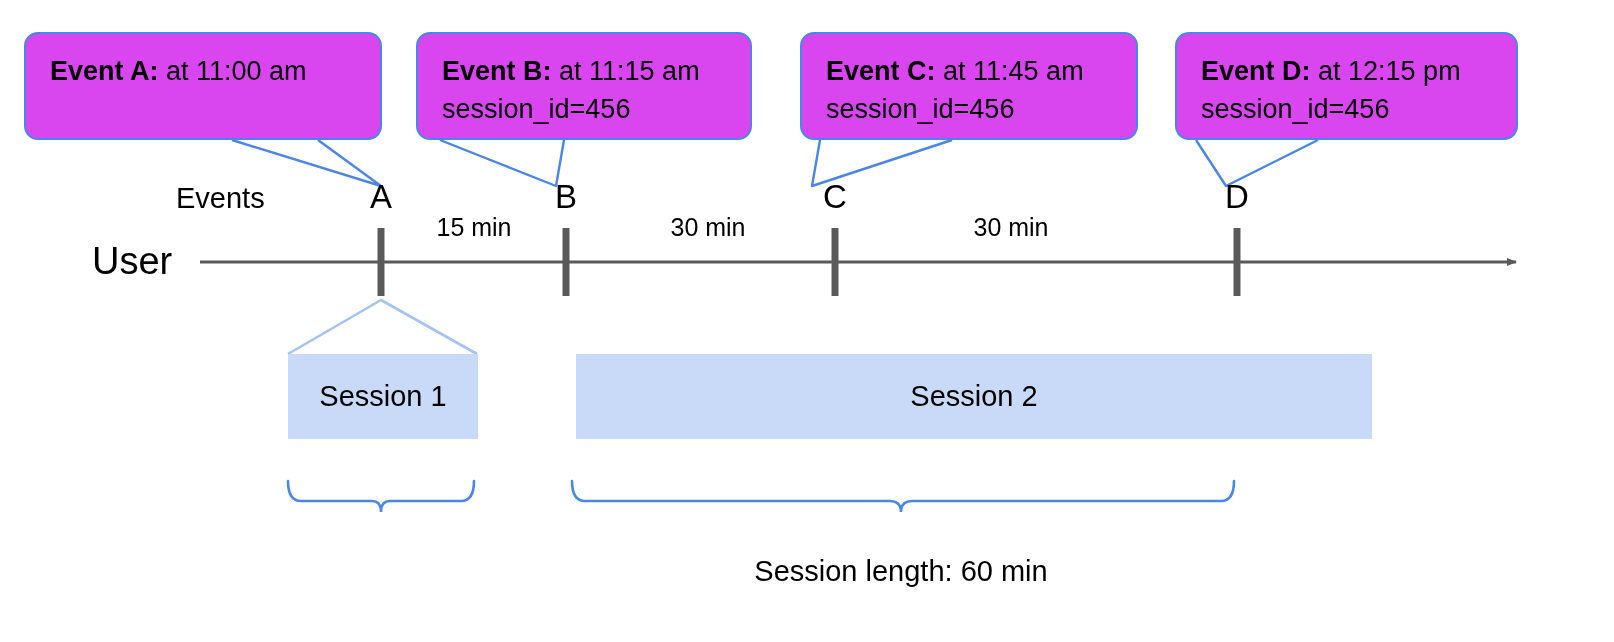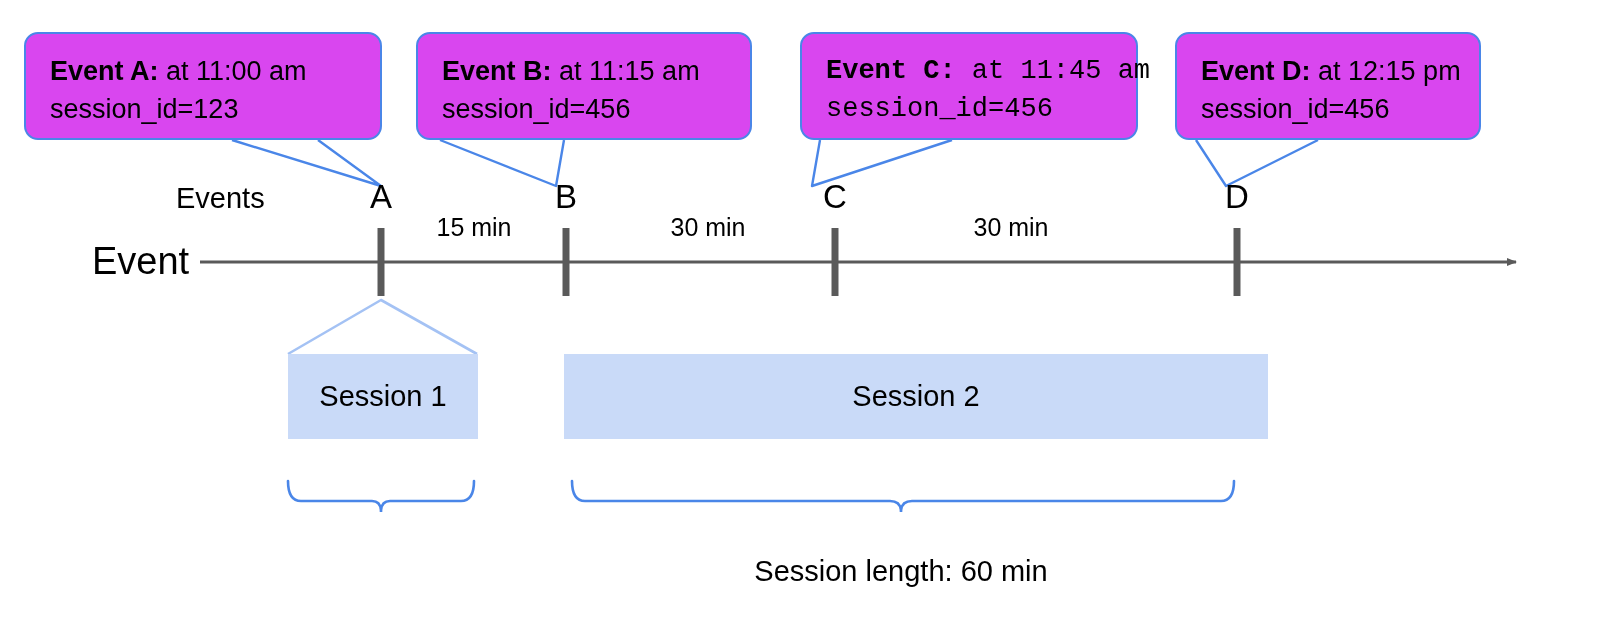--- a/index.html
+++ b/index.html
@@ -127,53 +127,52 @@
 
     <path d="M 288 354 L 381 300 L 477 354" fill="none" stroke="#a4c2f4" stroke-width="2.6" stroke-linejoin="round"></path>
 
     <path d="M 288 481 Q 288 501 301 501 L 372 501 Q 381 501 381 512 Q 381 501 390 501 L 461 501 Q 474 501 474 481" fill="none" stroke="#4a86e8" stroke-width="2.6" stroke-linecap="round"></path>
 
     <path d="M 572 481 Q 572 501 585 501 L 890 501 Q 901 501 901 512 Q 901 501 912 501 L 1221 501 Q 1234 501 1234 481" fill="none" stroke="#4a86e8" stroke-width="2.6" stroke-linecap="round"></path>
   </svg>
 
   <div class="callout" style="left:24px; top:32px; width:358px; height:108px;">
     <span class="line1"><span class="evt-name">Event A:</span><span class="evt-time"> at 11:00 am</span></span>
-    <span class="line2">session_id=123</span>
   </div>
 
   <div class="callout" style="left:416px; top:32px; width:336px; height:108px;">
     <span class="line1"><span class="evt-name">Event B:</span><span class="evt-time"> at 11:15 am</span></span>
     <span class="line2">session_id=456</span>
   </div>
 
-  <div class="callout" style="left:800px; top:32px; width:338px; height:108px;font-family:Liberation Mono, monospace;">
+  <div class="callout" style="left:800px; top:32px; width:338px; height:108px;">
     <span class="line1"><span class="evt-name">Event C:</span><span class="evt-time"> at 11:45 am</span></span>
     <span class="line2">session_id=456</span>
   </div>
 
-  <div class="callout" style="left:1175px; top:32px; width:306px; height:108px;">
+  <div class="callout" style="left:1175px; top:32px; width:343px; height:108px;">
     <span class="line1"><span class="evt-name">Event D:</span><span class="evt-time"> at 12:15 pm</span></span>
     <span class="line2">session_id=456</span>
   </div>
 
   <div class="lane-label events" style="left:176px; top:182px;">Events</div>
-  <div class="lane-label user" style="left:92px; top:240px;">Event</div>
+  <div class="lane-label user" style="left:92px; top:240px;">User</div>
 
   <div class="tick-letter" style="left:381px; top:178px;">A</div>
   <div class="tick-letter" style="left:566px; top:178px;">B</div>
   <div class="tick-letter" style="left:835px; top:178px;">C</div>
   <div class="tick-letter" style="left:1237px; top:178px;">D</div>
 
   <div class="gap-label" style="left:474px; top:213px;">15 min</div>
   <div class="gap-label" style="left:708px; top:213px;">30 min</div>
   <div class="gap-label" style="left:1011px; top:213px;">30 min</div>
 
   <div class="session-bar" style="left:288px; top:354px; width:190px; height:85px;">
     <span>Session 1</span>
   </div>
 
-  <div class="session-bar" style="left:564px; top:354px; width:704px; height:85px;">
+  <div class="session-bar" style="left:576px; top:354px; width:796px; height:85px;">
     <span>Session 2</span>
   </div>
 
   <div class="session-length" style="left:901px; top:555px;">Session length: 60 min</div>
 
 </div>
 
 </body></html>

